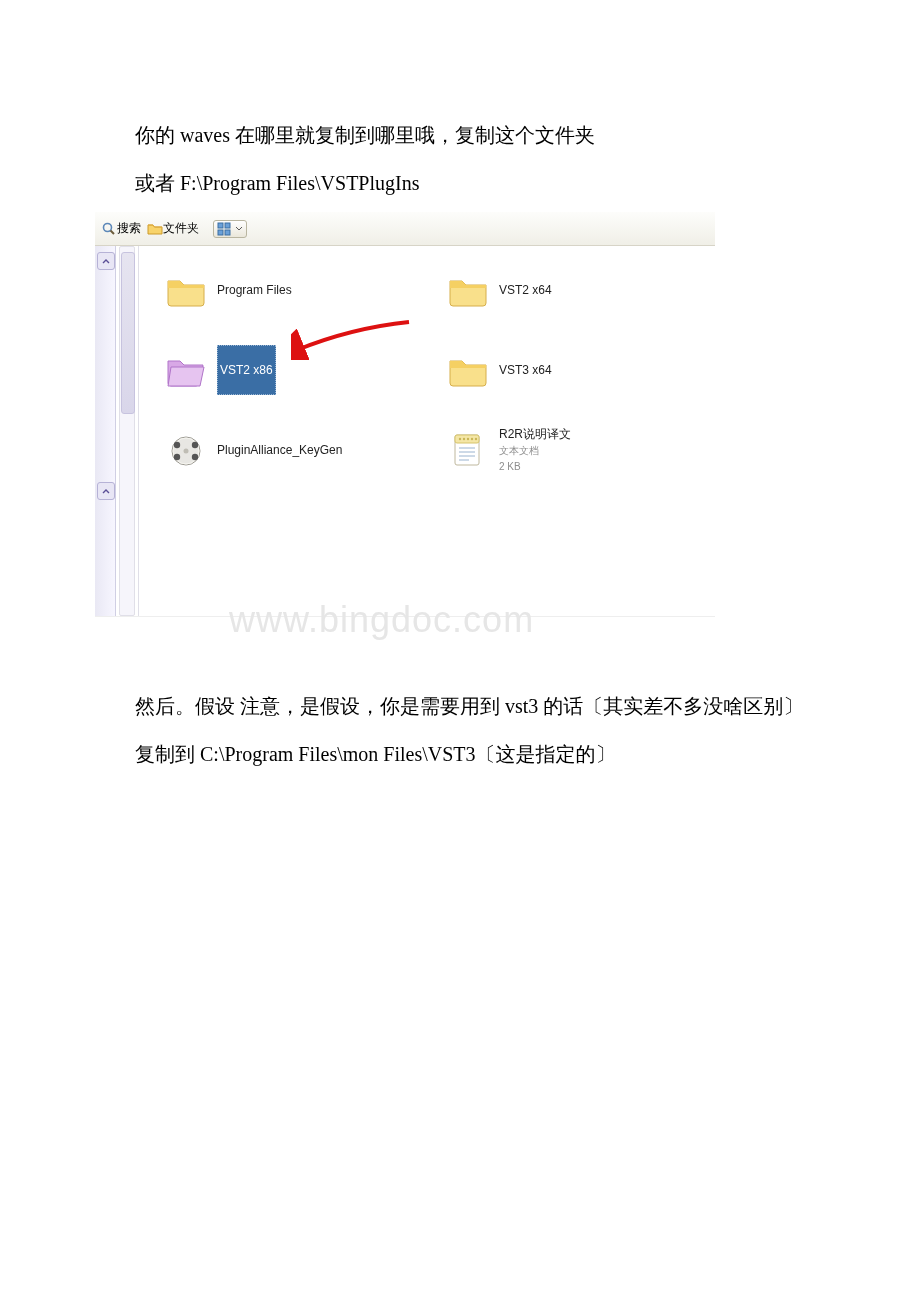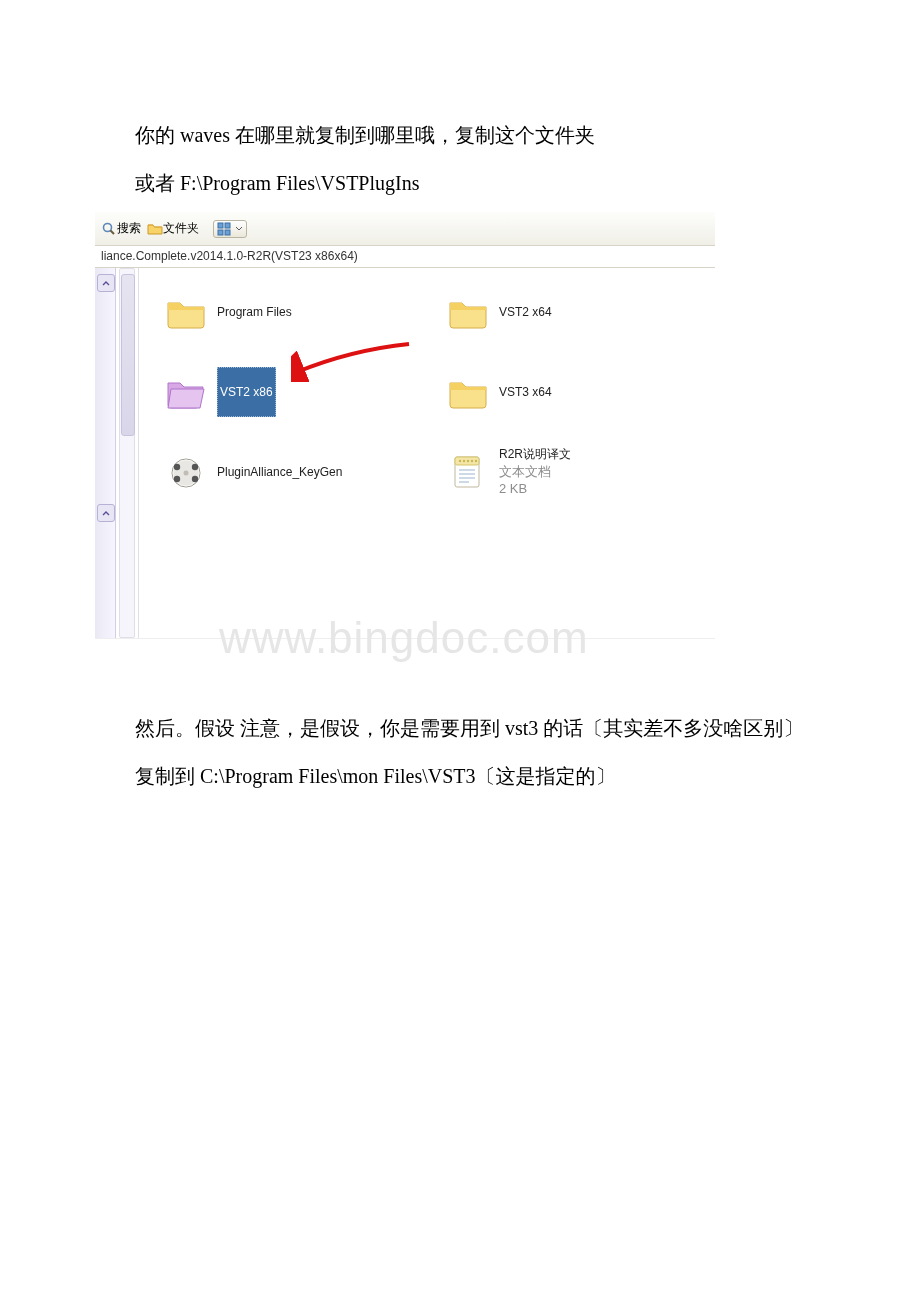--- a/index.html
+++ b/index.html
@@ -119,43 +119,43 @@
     align-items: center;
     justify-content: center;
   }
   .item .lbl {
     font-size: 12px;
     color: #222;
     line-height: 1.35;
   }
   .item .lbl .sub {
     color: #8d8d8d;
-    font-size: 13px;
+    font-size: 10px;
     margin-top: 8px;
   }
   .item.selected .lbl .main {
     background: #3a6ea5;
     color: #fff;
     border: 1px dotted #99b6d4;
     padding: 16px 2px;
     display: inline-block;
   }
   .arrow {
     position: absolute;
     left: 152px;
     top: 74px;
     width: 120px;
     height: 40px;
     pointer-events: none;
   }
   .watermark {
     position: absolute;
-    left: 124px;
+    left: 134px;
     bottom: -24px;
-    font-size: 44px;
+    font-size: 36px;
     color: #e6e6e6;
     font-family: Arial, sans-serif;
     letter-spacing: 1px;
   }
   .explorer-wrap { position: relative; margin-bottom: 70px; }
   .views-btn {
     display:inline-flex; align-items:center;
     border:1px solid #b9b5a0; border-radius:3px;
     padding:1px 3px; background:linear-gradient(#fff,#eae7da);
     gap:2px;
@@ -194,21 +194,20 @@
               <rect x="8" y="1" width="5" height="5" fill="#6aa0d8" stroke="#3b6fa3"></rect>
               <rect x="1" y="8" width="5" height="5" fill="#6aa0d8" stroke="#3b6fa3"></rect>
               <rect x="8" y="8" width="5" height="5" fill="#6aa0d8" stroke="#3b6fa3"></rect>
             </svg>
         <svg width="8" height="14" viewBox="0 0 8 14">
               <path d="M1 5l3 3 3-3" fill="none" stroke="#5a5a5a" stroke-width="1"></path>
             </svg>
       </span>
     </div>
 
-    <div class="addr">liance.Complete.v2014.1.0-R2R(VST23 x86x64)</div>
 
     <div class="body-area">
       <div class="side-a">
         <div class="btn" style="top:6px">
           <svg width="10" height="10" viewBox="0 0 10 10">
                 <path d="M2 7l3-3 3 3" fill="none" stroke="#5a4e96" stroke-width="1.4"></path>
               </svg>
         </div>
         <div class="btn" style="top:236px">
           <svg width="10" height="10" viewBox="0 0 10 10">

